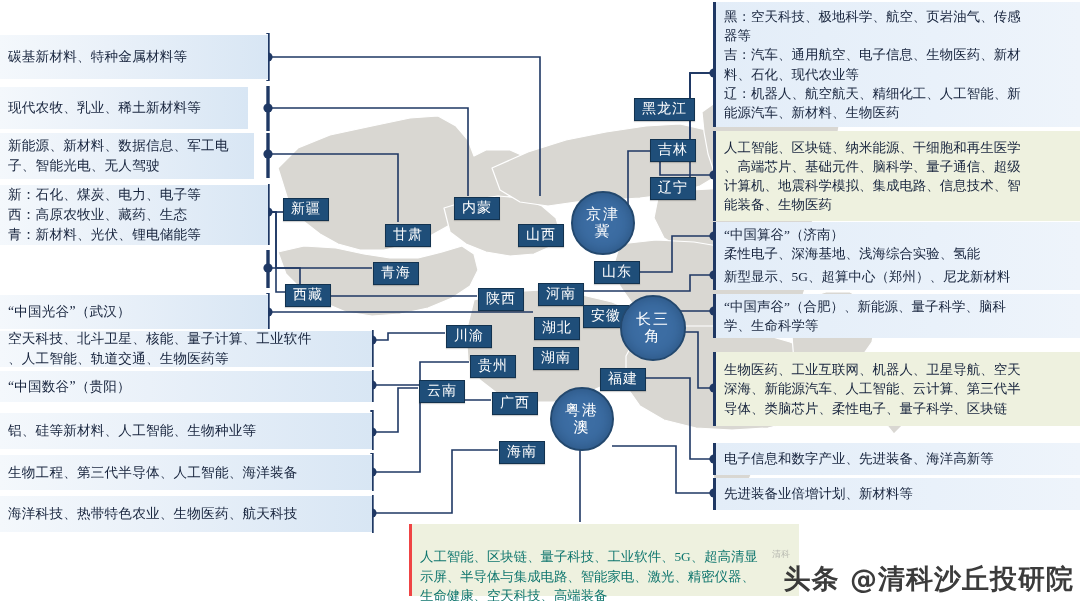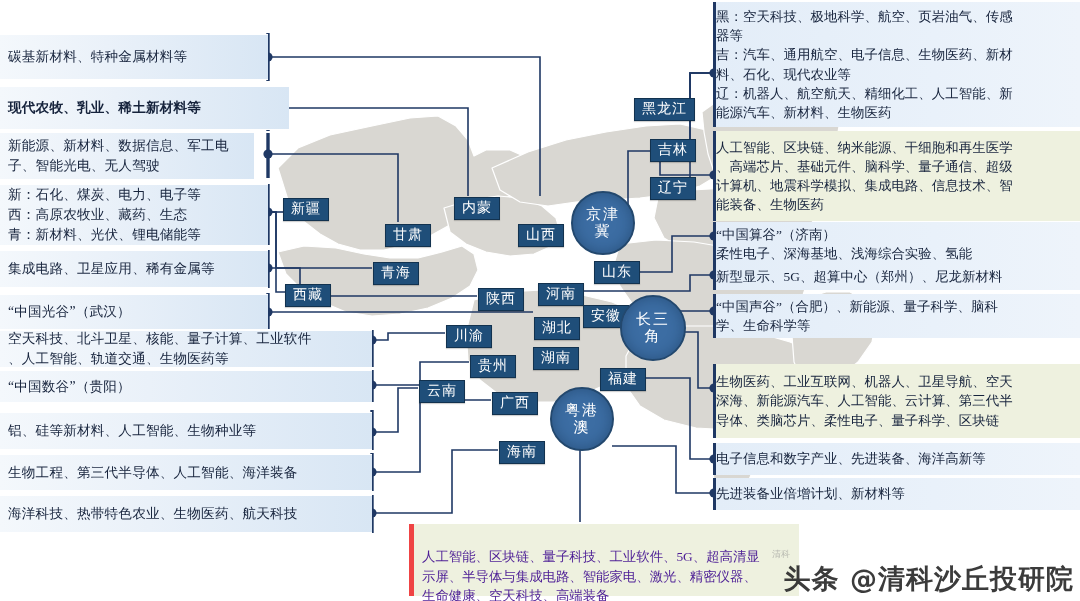--- a/index.html
+++ b/index.html
@@ -29,36 +29,36 @@
     letter-spacing:0.2px;
     color:#16233c;
   }
   .lbox .txt{white-space:pre-line;}
 
   
   .rbox{
     position:absolute;
     border-left:3px solid #1f3864;
     display:flex;align-items:center;
-    padding:3px 6px 3px 0;
+    padding:3px 6px 3px 8px;
     box-sizing:border-box;
     font-size:13.4px;line-height:1.42;
     letter-spacing:0.1px;
     color:#16233c;
   }
   .rbox.blue{background:linear-gradient(to right,#e3edf8 0%,#e9f1fa 60%,#eef4fb 100%);}
   .rbox.green{background:#eef1df;align-items:center;}
   .rbox .txt{white-space:pre-line;}
 
   
   #bottom-box{
     position:absolute;
-    background:#eef1df;border-left:5px solid #ef4444;
+    background:#eef1df;border-left:3px solid #ef4444;
     padding:4px 8px;box-sizing:border-box;
-    font-size:13.4px;line-height:1.45;color:#4c1d95;
+    font-size:13.4px;line-height:1.45;color:#0f766e;
     white-space:pre-line;
   }
 
   
   .plabel{
     position:absolute;
     background:#1f4e79;
     border:1px solid #12324f;
     color:#ffffff;
     font-size:14px;
@@ -229,38 +229,35 @@
       <circle cx="714" cy="388" r="4.6"></circle>
       <circle cx="714" cy="459" r="4.6"></circle>
       <circle cx="714" cy="493" r="4.6"></circle>
     </g>
   </svg>
 
   <div class="lbox" style="top:34px;height:46px;width:268px;">
     <span class="txt">碳基新材料、特种金属材料等</span>
   </div>
 
-  <div class="lbox" style="top:86px;height:44px;width:289px;font-weight:bold;">
+  <div class="lbox" style="top:86px;height:44px;width:248px;">
     <span class="txt">现代农牧、乳业、稀土新材料等</span>
   </div>
 
   <div class="lbox" style="top:132px;height:48px;width:254px;">
     <span class="txt">新能源、新材料、数据信息、军工电
 子、智能光电、无人驾驶</span>
   </div>
 
   <div class="lbox" style="top:184px;height:62px;width:268px;">
     <span class="txt">新：石化、煤炭、电力、电子等
 西：高原农牧业、藏药、生态
 青：新材料、光伏、锂电储能等</span>
   </div>
 
-  <div class="lbox" style="top:250px;height:38px;width:268px;">
-    <span class="txt">集成电路、卫星应用、稀有金属等</span>
-  </div>
 
   <div class="lbox" style="top:294px;height:36px;width:268px;">
     <span class="txt">“中国光谷”（武汉）</span>
   </div>
 
   <div class="lbox" style="top:330px;height:38px;width:372px;">
     <span class="txt">空天科技、北斗卫星、核能、量子计算、工业软件
 、人工智能、轨道交通、生物医药等</span>
   </div>
 
@@ -303,21 +300,21 @@
 
   <div class="rbox blue" style="left:713px;top:264px;width:367px;height:26px;">
     <span class="txt">新型显示、5G、超算中心（郑州）、尼龙新材料</span>
   </div>
 
   <div class="rbox blue" style="left:713px;top:294px;width:367px;height:44px;align-items:flex-end;">
     <span class="txt">“中国声谷”（合肥）、新能源、量子科学、脑科
 学、生命科学等</span>
   </div>
 
-  <div class="rbox green" style="left:713px;top:352px;width:367px;height:74px;margin-top:12px;">
+  <div class="rbox green" style="left:713px;top:352px;width:367px;height:74px;">
     <span class="txt">生物医药、工业互联网、机器人、卫星导航、空天
 深海、新能源汽车、人工智能、云计算、第三代半
 导体、类脑芯片、柔性电子、量子科学、区块链</span>
   </div>
 
   <div class="rbox blue" style="left:713px;top:443px;width:367px;height:32px;">
     <span class="txt">电子信息和数字产业、先进装备、海洋高新等</span>
   </div>
 
   <div class="rbox blue" style="left:713px;top:478px;width:367px;height:32px;">

